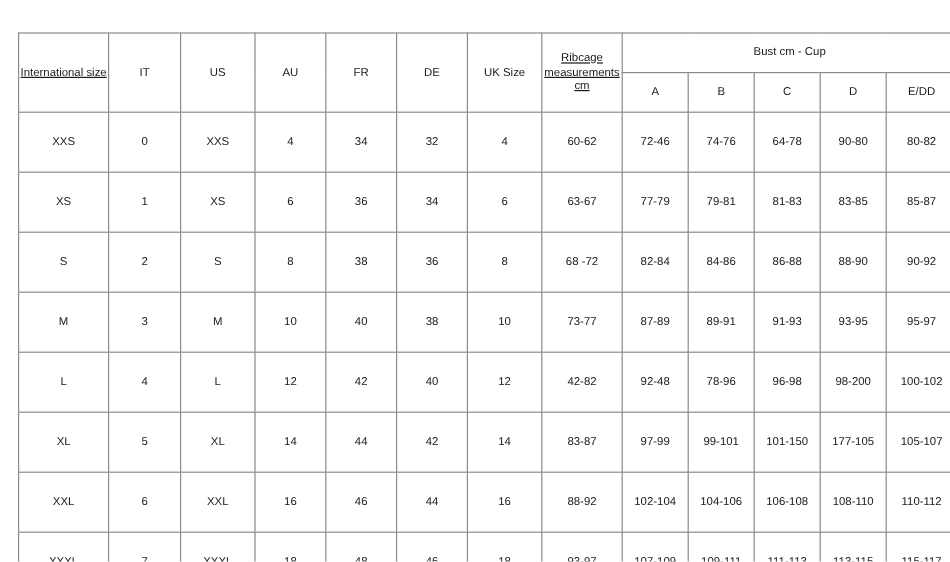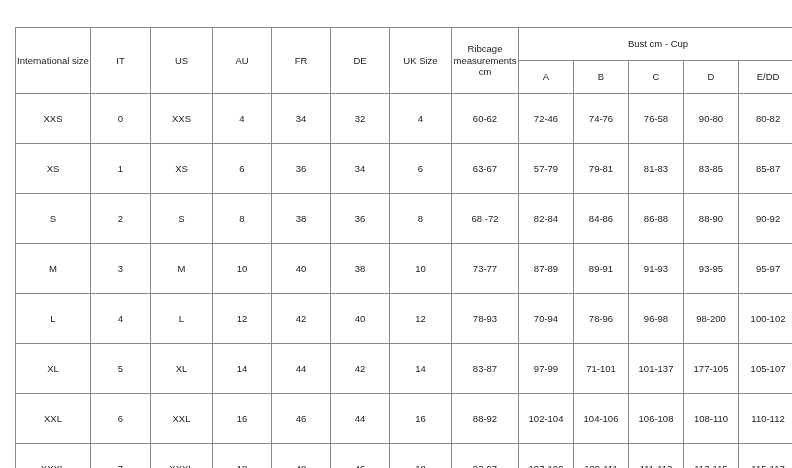--- a/index.html
+++ b/index.html
@@ -45,20 +45,21 @@
   tbody td {
     height: 45px;
     font-size: 9.5px;
   }
   .hdr {
     font-size: 9.5px;
   }
   .hdr-wrap {
     font-size: 9.5px;
     line-height: 1.3;
+    text-decoration: underline;
   }
   .bust-group {
     font-size: 9.5px;
     height: 28px;
   }
   
   col.c0 { width: 75px; }
   col.c1 { width: 60px; }
   col.c2 { width: 62px; }
   col.c3 { width: 59px; }
@@ -117,34 +118,34 @@
         <td>XXS</td>
         <td>0</td>
         <td>XXS</td>
         <td>4</td>
         <td>34</td>
         <td>32</td>
         <td>4</td>
         <td>60-62</td>
         <td>72-46</td>
         <td>74-76</td>
-        <td>76-58</td>
+        <td>64-78</td>
         <td>90-80</td>
         <td>80-82</td>
       </tr>
       <tr>
         <td>XS</td>
         <td>1</td>
         <td>XS</td>
         <td>6</td>
         <td>36</td>
         <td>34</td>
         <td>6</td>
         <td>63-67</td>
-        <td>57-79</td>
+        <td>77-79</td>
         <td>79-81</td>
         <td>81-83</td>
         <td>83-85</td>
         <td>85-87</td>
       </tr>
       <tr>
         <td>S</td>
         <td>2</td>
         <td>S</td>
         <td>8</td>
@@ -174,39 +175,39 @@
         <td>95-97</td>
       </tr>
       <tr>
         <td>L</td>
         <td>4</td>
         <td>L</td>
         <td>12</td>
         <td>42</td>
         <td>40</td>
         <td>12</td>
-        <td>78-93</td>
-        <td>70-94</td>
+        <td>42-82</td>
+        <td>92-48</td>
         <td>78-96</td>
         <td>96-98</td>
         <td>98-200</td>
         <td>100-102</td>
       </tr>
       <tr>
         <td>XL</td>
         <td>5</td>
         <td>XL</td>
         <td>14</td>
         <td>44</td>
         <td>42</td>
         <td>14</td>
         <td>83-87</td>
         <td>97-99</td>
-        <td>71-101</td>
-        <td>101-137</td>
+        <td>99-101</td>
+        <td>101-150</td>
         <td>177-105</td>
         <td>105-107</td>
       </tr>
       <tr>
         <td>XXL</td>
         <td>6</td>
         <td>XXL</td>
         <td>16</td>
         <td>46</td>
         <td>44</td>

